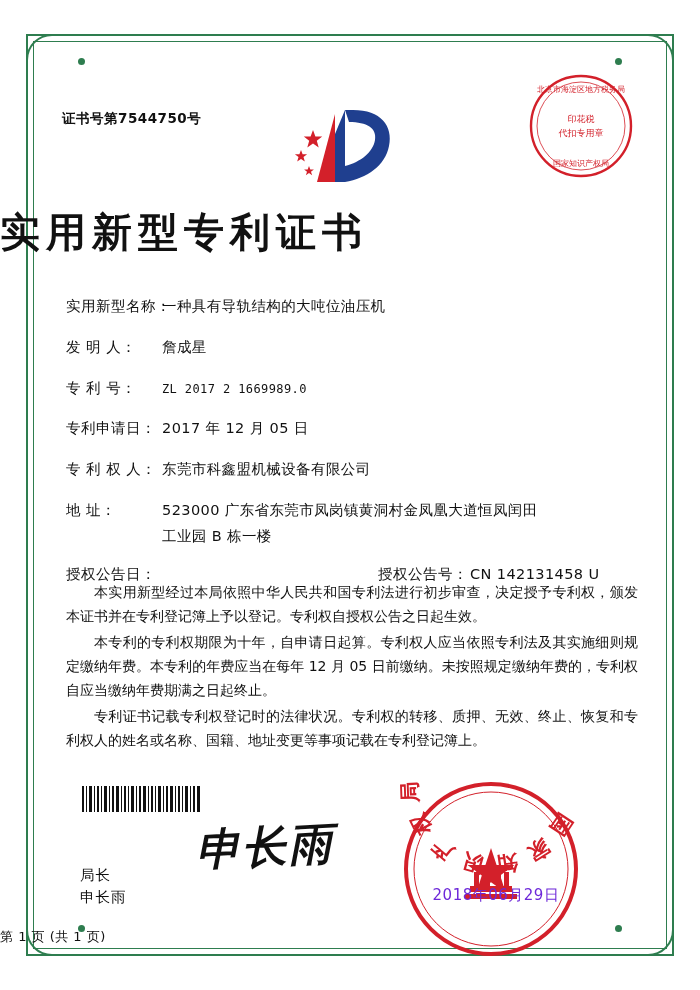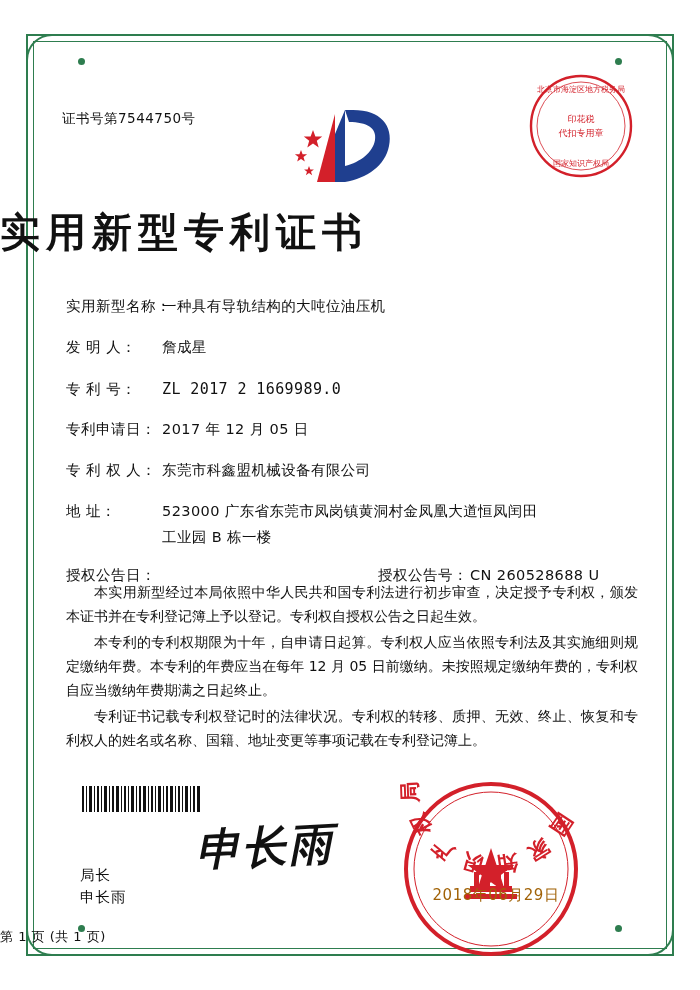--- a/index.html
+++ b/index.html
@@ -55,20 +55,21 @@
     background: #2e7d4f;
   }
 
   
   .cert-no {
     position: absolute;
     left: 62px; top: 110px;
     font-size: 13.5px;
     letter-spacing: 0.5px;
     font-family: "DejaVu Sans", "Liberation Sans", sans-serif;
+    font-weight: bold;
   }
 
   .logo {
     position: absolute;
     left: 283px; top: 104px;
     width: 120px; height: 90px;
   }
 
   .red-seal-top {
     position: absolute;
@@ -105,21 +106,21 @@
     flex: 0 0 96px;
     white-space: pre;
     letter-spacing: 0.5px;
   }
   .field-value {
     flex: 1 1 auto;
     letter-spacing: 0.4px;
   }
   .field-value.mono {
     font-family: "DejaVu Sans Mono", "Liberation Mono", monospace;
-    font-size: 15px;
+    font-size: 12px;
   }
   .field-value-second {
     margin-left: 96px;
     margin-top: 4px;
     letter-spacing: 0.4px;
   }
   .row-split {
     display: flex;
     align-items: baseline;
     margin-bottom: 14px;
@@ -175,21 +176,21 @@
     position: absolute;
     left: 400px; top: 778px;
     width: 182px; height: 182px;
   }
   .seal-date {
     position: absolute;
     left: 412px; top: 886px;
     width: 168px;
     text-align: center;
     font-size: 15px;
-    color: #a16207;
+    color: #6d28d9;
     letter-spacing: 0.5px;
     font-family: "DejaVu Sans", "Liberation Sans", sans-serif;
   }
 
   
   .page-foot {
     position: absolute;
     left: 0; top: 928px;
     width: 700px;
     text-align: left;
@@ -284,21 +285,21 @@
       </div>
       <div class="field-value-second">工业园 B 栋一楼</div>
     </div>
 
     <div class="row-split">
       <div class="split-left">
         <div class="field-label">授权公告日：</div>
       </div>
       <div class="split-right">
         <div class="field-label">授权公告号：</div>
-        <div class="field-value">CN 260528688 U</div>
+        <div class="field-value">CN 142131458 U</div>
       </div>
     </div>
 
   </div>
 
   <div class="body-text">
     <p>本实用新型经过本局依照中华人民共和国专利法进行初步审查，决定授予专利权，颁发本证书并在专利登记簿上予以登记。专利权自授权公告之日起生效。</p>
     <p>本专利的专利权期限为十年，自申请日起算。专利权人应当依照专利法及其实施细则规定缴纳年费。本专利的年费应当在每年 12 月 05 日前缴纳。未按照规定缴纳年费的，专利权自应当缴纳年费期满之日起终止。</p>
     <p>专利证书记载专利权登记时的法律状况。专利权的转移、质押、无效、终止、恢复和专利权人的姓名或名称、国籍、地址变更等事项记载在专利登记簿上。</p>
   </div>

